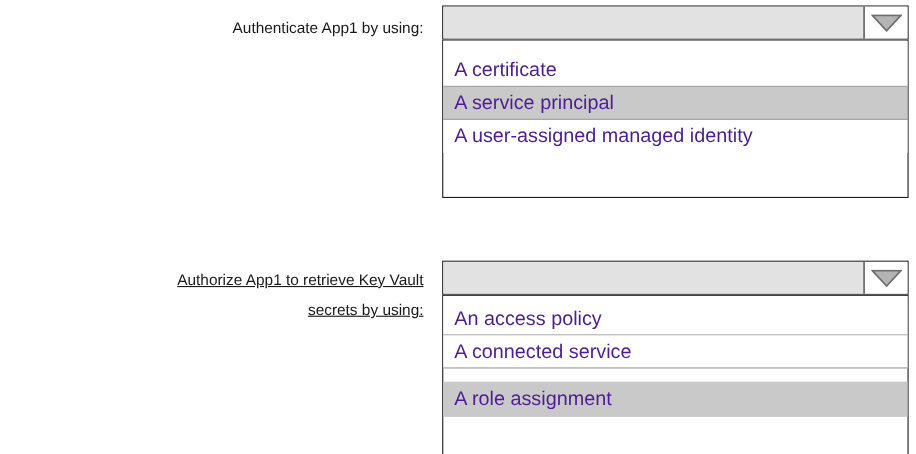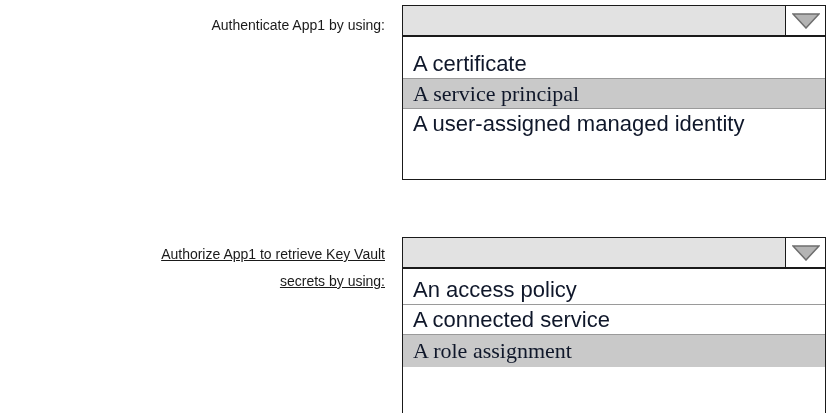--- a/index.html
+++ b/index.html
@@ -67,31 +67,30 @@
   .option-list {
     position: absolute;
     box-sizing: border-box;
     border: 1px solid #1a1a1a;
     background: #ffffff;
   }
   .option-item {
     box-sizing: border-box;
     height: 30px;
     line-height: 29px;
-    font-size: 22px;
+    font-size: 18px;
     padding-left: 10px;
     background: #ffffff;
     border-bottom: 1px solid #9a9a9a;
     white-space: nowrap;
     overflow: hidden;
-    color: #0f172a;
+    color: #4c1d95;
   }
   .option-item.selected {
     background: #c9c9c9;
-    font-family: Liberation Serif, serif;
   }
   .option-item.last {
     border-bottom: none;
   }
 </style>
 </head>
 <body>
 
 <div class="question-block">
 
@@ -125,15 +124,15 @@
       <svg width="28" height="16" viewBox="0 0 28 16" aria-hidden="true">
         <polygon points="1,1 27,1 14,15" fill="#b4b4b4" stroke="#6e6e6e" stroke-width="1.5"></polygon>
       </svg>
     </div>
   </div>
 
   <div class="option-list" style="left:402px; top:268px; width:424px; height:152px;">
     <div class="option-item" style="height:6px; border-bottom:none; background:#ffffff;"></div>
     <div class="option-item">An access policy</div>
     <div class="option-item">A connected service</div>
-    <div class="option-item selected last" style="height:32px; line-height:31px;">A role assignment</div>
+    <div class="option-item selected last" style="height:32px; line-height:31px;margin-top:12px;">A role assignment</div>
   </div>
 </div>
 
 </body></html>

